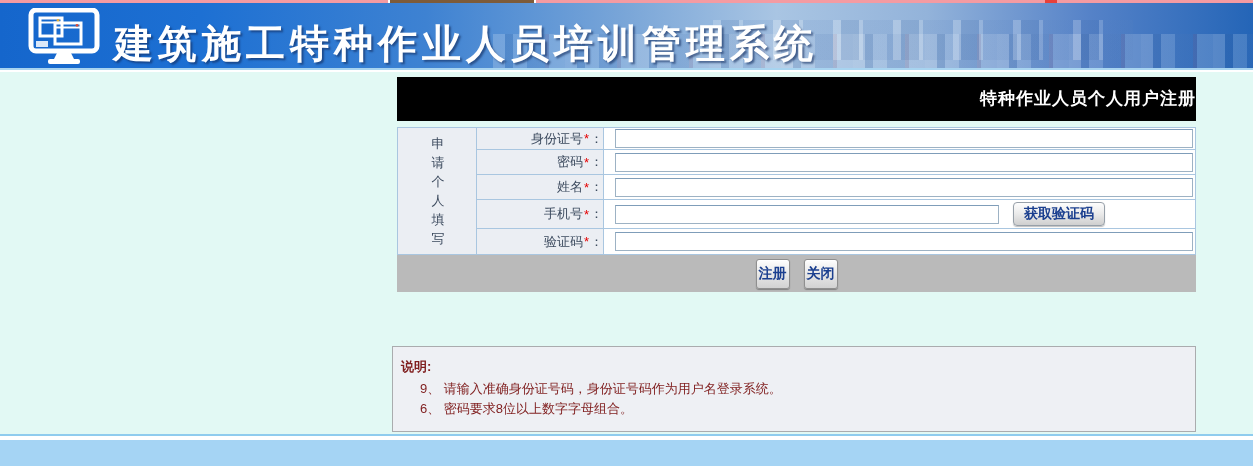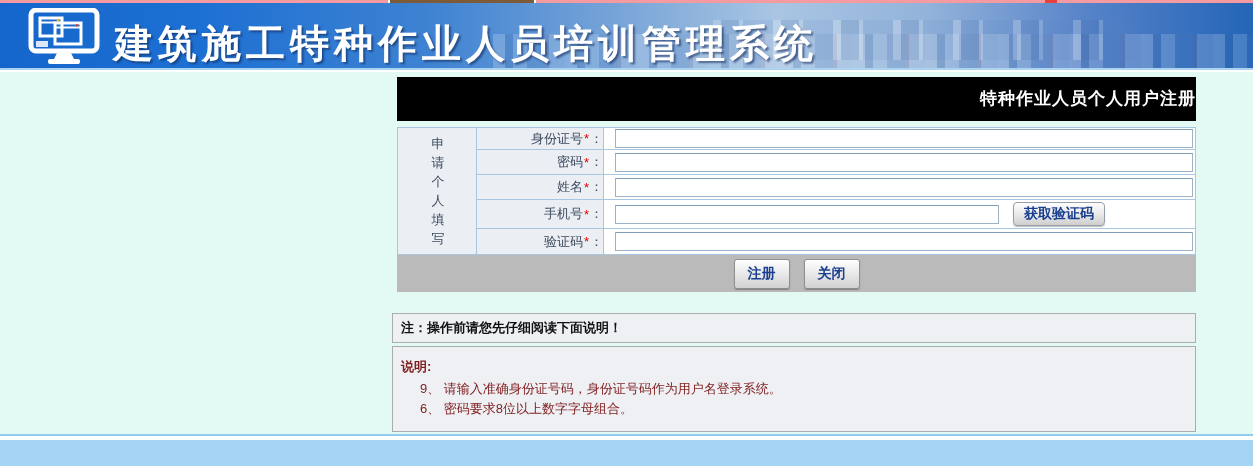--- a/index.html
+++ b/index.html
@@ -97,21 +97,21 @@
     border: 1px solid #97a0a9; border-radius: 4px;
     font-size: 14px; font-weight: bold; color: #1b3f8f;
     box-shadow: 0 1px 1px rgba(0,0,0,.25); cursor: pointer;
   }
 
   .button-bar {
     position: absolute; left: 397px; top: 183px; width: 799px; height: 37px;
     background: #bababa; display: flex; align-items: center; justify-content: center;
   }
   .form-btn {
-    width: 56px; height: 30px; margin: 0 7px;
+    width: 34px; height: 30px; margin: 0 7px;
     background: linear-gradient(#fefefe, #eaeaea 45%, #d2d2d2);
     border: 1px solid #8f8f8f; border-radius: 3px;
     font-size: 14px; font-weight: bold; color: #1b3f8f;
     box-shadow: inset 0 1px 0 #ffffff, 0 1px 1px rgba(0,0,0,.3); cursor: pointer;
   }
 
   .note-box {
     position: absolute; left: 392px; top: 241px; width: 804px; height: 30px;
     background: #eef0f4; border: 1px solid #aaacae;
     font-size: 13px; font-weight: bold; color: #111111;
@@ -224,23 +224,20 @@
       </div>
 
     </div>
   </div>
 
   <div class="button-bar">
     <button class="form-btn">注册</button>
     <button class="form-btn">关闭</button>
   </div>
 
-  <div class="note-box">
-    <span>注：操作前请您先仔细阅读下面说明！</span>
-  </div>
 
   <div class="instructions-box">
     <div class="instr-title">说明:</div>
     <div class="instr-item">9、 请输入准确身份证号码，身份证号码作为用户名登录系统。</div>
     <div class="instr-item">6、 密码要求8位以上数字字母组合。</div>
   </div>
 
 </div>
 
 <div class="footer"></div>

